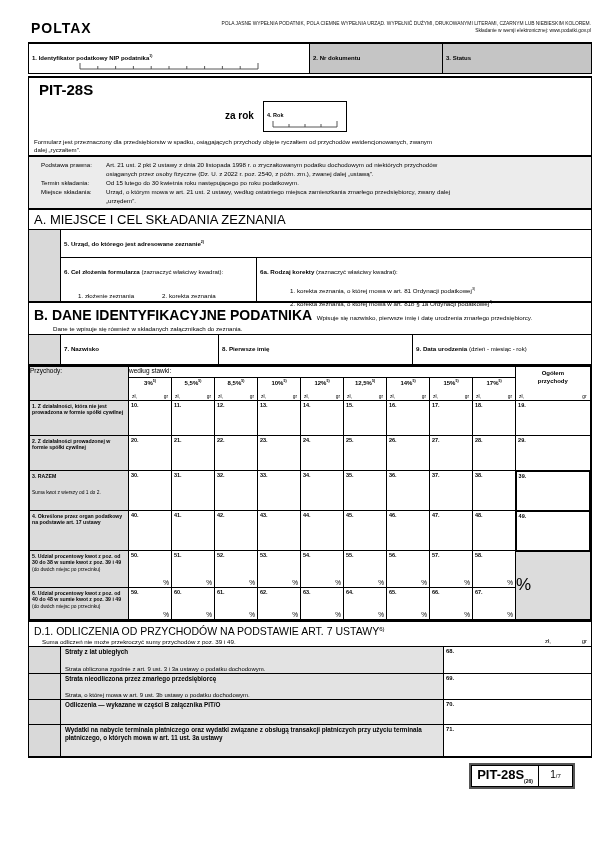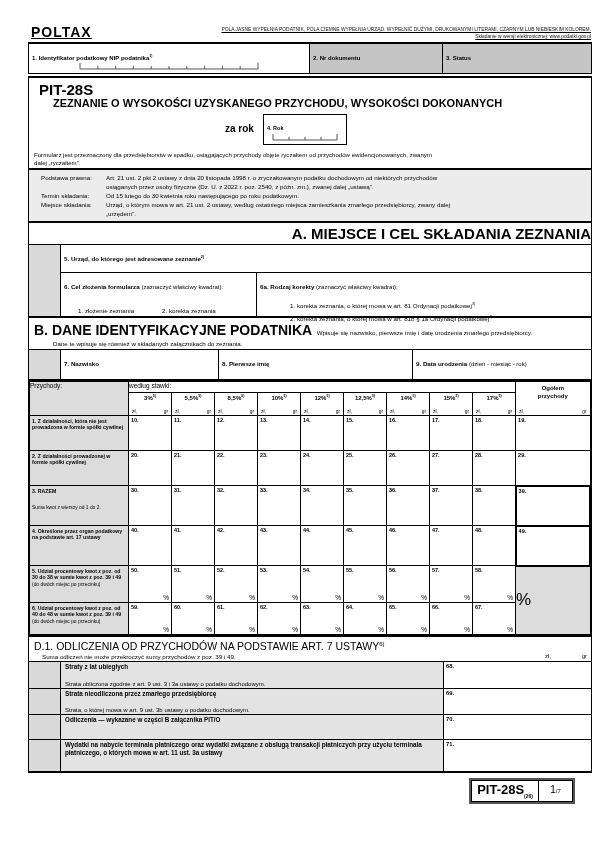--- a/index.html
+++ b/index.html
@@ -2,21 +2,21 @@
 <html><head>
 <meta charset="utf-8">
 <style>
   * { margin:0; padding:0; box-sizing:border-box; }
   html,body { background:#fff; }
   .page { position:relative; width:600px; height:848px; background:#fff; overflow:hidden;
           font-family:"Liberation Sans", sans-serif; color:#000; }
   .wrap { position:absolute; left:28px; top:20px; width:564px; }
 
   
-  .brandrow { display:flex; justify-content:space-between; align-items:flex-end; height:22px; padding:0 1px 2px 3px;text-decoration:underline; }
+  .brandrow { display:flex; justify-content:space-between; height:22px; padding:0 1px 2px 3px; }
   .brand { font-size:14px; font-weight:bold; letter-spacing:1px; }
   .notices { text-align:right; font-size:4.9px; line-height:7px; color:#111; }
 
   .dbl { height:1px; border-top:1px solid #000; border-bottom:1px solid #000; }
 
   
   .toprow { display:flex; height:30px; border-left:1px solid #000; border-right:1px solid #000; border-bottom:1px solid #000; }
   .tbox { position:relative; border-right:1px solid #000; padding:2px 3px; }
   .tbox:last-child { border-right:none; }
   .tbox .lb { font-size:6px; font-weight:bold; }
@@ -39,21 +39,21 @@
   .rokbox .comb2 { position:absolute; bottom:3px; left:8px; }
   .intro { font-size:6.1px; line-height:7.5px; padding:1px 4px 2px 5px; }
 
   
   .legal { background:#ececec; padding:3px 4px 3px 12px; font-size:6.2px; line-height:9px; }
   .lrow { display:flex; }
   .lrow .ll { width:65px; flex:none; }
   .lrow .lv { flex:1; }
 
   
-  .sectitle { font-size:15px; font-weight:bold; padding:2px 0 2px 5px; border-bottom:1px solid #000; background:#fff;text-align:right; }
+  .sectitle { font-size:13px; font-weight:normal; padding:2px 0 2px 5px; border-bottom:1px solid #000; background:#fff; }
   .sectitle.nb { border-bottom:1px solid #000; }
   .row { display:flex; }
   .gut { width:32px; flex:none; background:#d9d9d9; border-right:1px solid #000; }
   .fieldbox { position:relative; background:#fff; padding:2px 3px; }
   .fieldbox .lb { font-size:6.2px; font-weight:bold; }
   .fieldbox .nt { font-size:6px; font-weight:normal; }
   .brt { border-top:1px solid #000; }
   .brr { border-right:1px solid #000; }
   .h28 { height:27px; }
   .h44 { height:44px; }
@@ -139,21 +139,20 @@
     </div>
     <div class="tbox gray b3">
       <span class="lb">3. Status</span>
     </div>
   </div>
 
   <div class="main">
 
     <div class="formcode">PIT-28S</div>
     <div class="ftitle">
-      <div>ZEZNANIE O WYSOKOŚCI UZYSKANEGO PRZYCHODU, WYSOKOŚCI DOKONANYCH</div>
     </div>
     <div class="zarokrow">
       <span class="zarok-label">za rok</span>
       <div class="rokbox">
         <span class="lb">4. Rok</span>
         <svg class="comb2" width="66" height="8" viewBox="0 0 66 8">
           <path d="M1 1 L1 7 L65 7 L65 1 M17 4 V7 M33 4 V7 M49 4 V7" stroke="#444" stroke-width="0.9" fill="none"></path>
         </svg>
       </div>
     </div>

